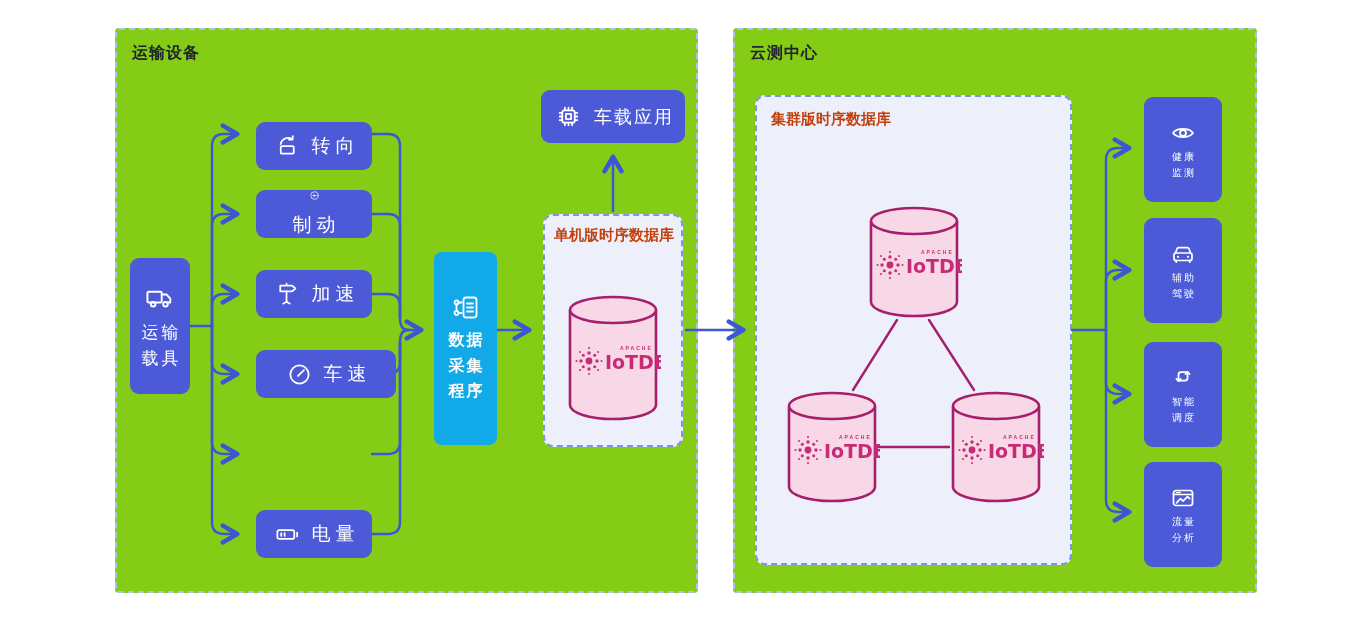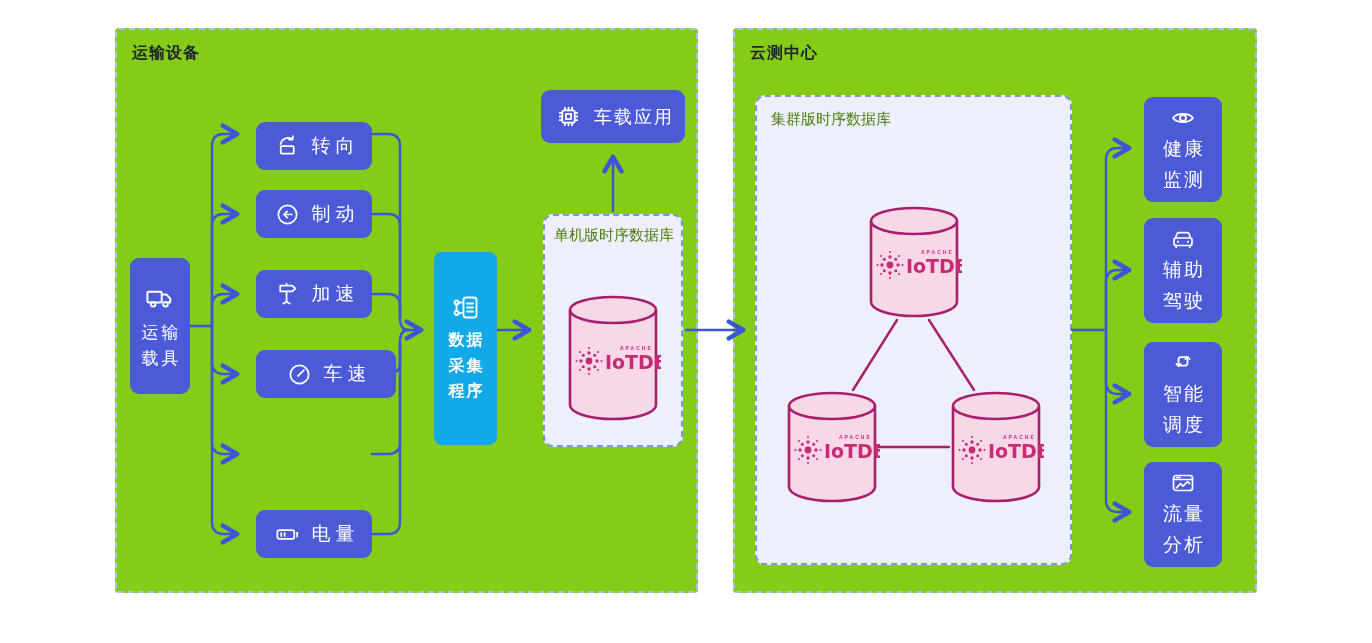--- a/index.html
+++ b/index.html
@@ -5,34 +5,34 @@
   html,body{margin:0;padding:0;background:#ffffff;}
   body{font-family:"Liberation Sans","DejaVu Sans",sans-serif;}
   .canvas{position:relative;width:1372px;height:643px;background:#ffffff;overflow:hidden;}
 
   
   .panel{position:absolute;border:2px dashed #aebff2;border-radius:4px;background:#84cc16;box-sizing:border-box;}
   .panel-title{position:absolute;left:15px;top:13px;font-size:16px;font-weight:bold;color:#20242e;letter-spacing:1px;}
 
   
   .dbbox{position:absolute;border:2px dashed #7e92f0;border-radius:10px;background:#edf0fb;box-sizing:border-box;z-index:2;}
-  .dbbox-title{position:absolute;left:9px;top:10px;font-size:15px;font-weight:normal;color:#4d7c0f;}
+  .dbbox-title{position:absolute;left:9px;top:10px;font-size:15px;font-weight:bold;color:#c2410c;}
 
   svg.connectors{position:absolute;left:0;top:0;z-index:3;pointer-events:none;}
 
   
   .bluebox{position:absolute;background:#4c5ad8;border-radius:9px;color:#ffffff;display:flex;align-items:center;justify-content:center;box-sizing:border-box;z-index:4;}
   .row{flex-direction:row;gap:11px;}
   .col{flex-direction:column;gap:6px;}
   .sensor-label{font-size:19px;letter-spacing:5px;margin-right:-5px;white-space:nowrap;}
   .vehicle-label{font-size:17px;letter-spacing:3px;margin-right:-3px;white-space:pre-line;text-align:center;line-height:1.55;}
   .collector{background:#12a9e9;border-radius:8px;}
   .collector-label{font-size:16px;letter-spacing:2px;margin-right:-2px;white-space:pre-line;text-align:center;line-height:1.6;font-weight:bold;}
   .onboard-label{font-size:18px;letter-spacing:2px;margin-right:-2px;}
-  .output-label{font-size:19px;letter-spacing:2px;margin-right:-2px;white-space:pre-line;text-align:center;line-height:1.6;}
+  .output-label{font-size:10px;letter-spacing:2px;margin-right:-2px;white-space:pre-line;text-align:center;line-height:1.6;}
 
   .cyl{position:absolute;z-index:4;}
   .icon{display:block;}
 </style>
 </head>
 <body>
 
 <div class="canvas">
 
   <div class="panel" style="left:115px;top:28px;width:583px;height:565px;">
@@ -110,21 +110,21 @@
     <svg class="icon" width="27" height="27" viewBox="0 0 28 28">
       <g stroke="#ffffff" stroke-width="1.8" fill="none" stroke-linecap="round" stroke-linejoin="round">
         <rect x="7" y="13.5" width="13.5" height="8" rx="1.4"></rect>
         <path d="M6.8 11.5 A8 8 0 0 1 19 6.3"></path>
         <path d="M19.6 3.2 L19.2 7 L15.4 6.8"></path>
       </g>
     </svg>
     <span class="sensor-label">转向</span>
   </div>
 
-  <div class="bluebox row" style="left:256px;top:190px;width:116px;height:48px;">
+  <div class="bluebox row" style="left:256px;top:190px;width:116px;height:48px;flex-direction:column;">
     <svg class="icon" width="27" height="27" viewBox="0 0 28 28">
       <g stroke="#ffffff" stroke-width="1.8" fill="none" stroke-linecap="round" stroke-linejoin="round">
         <circle cx="14" cy="14" r="9.5"></circle>
         <path d="M18.5 14 H10.8"></path>
         <path d="M13.6 10.8 L10.4 14 L13.6 17.2"></path>
       </g>
     </svg>
     <span class="sensor-label">制动</span>
   </div>
 

